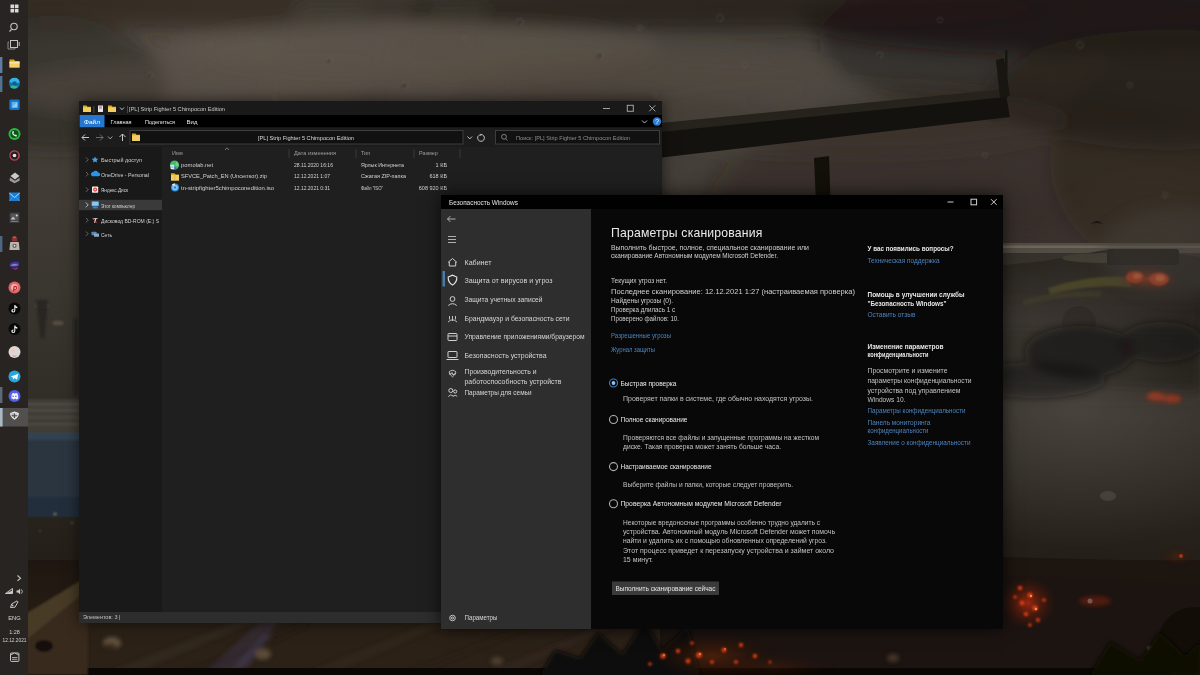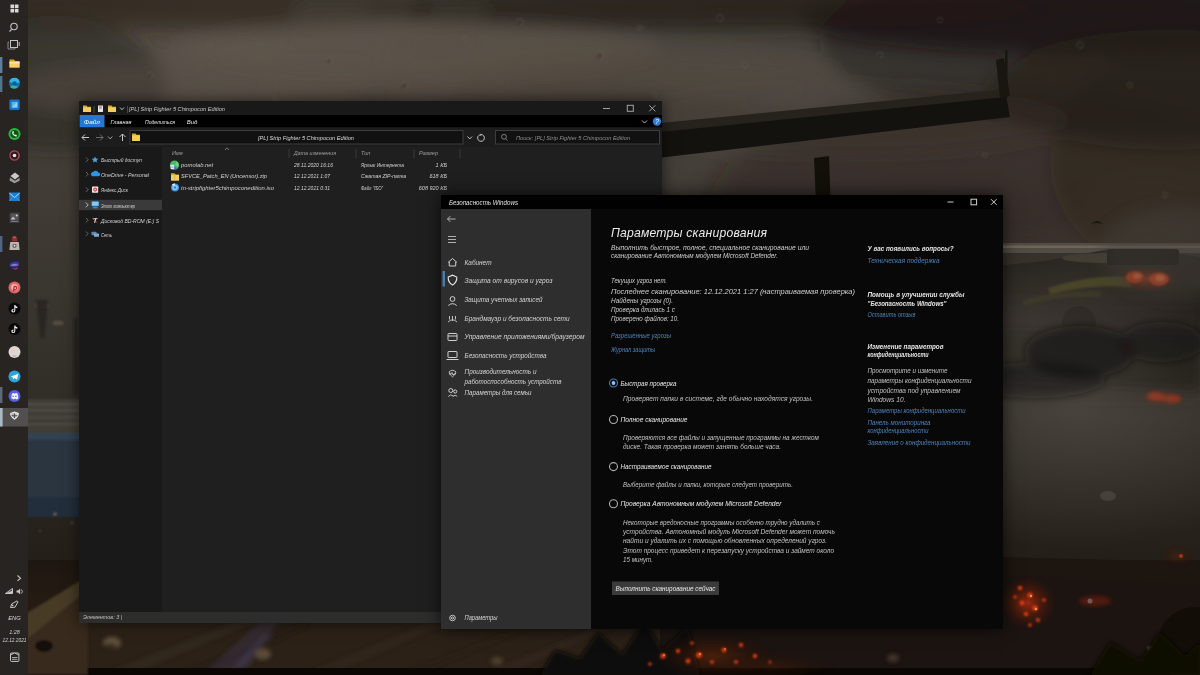--- a/index.html
+++ b/index.html
@@ -1,18 +1,18 @@
 <!DOCTYPE html>
 <html><head>
 <meta charset="utf-8">
 <style>
 * { margin:0; padding:0; box-sizing:border-box; }
 html,body { width:1200px; height:675px; overflow:hidden; background:#000; }
 body { font-family:"Liberation Sans", sans-serif; position:relative; }
-.abs { position:absolute;font-style:italic; }
+.abs { position:absolute; }
 #wall { left:0; top:0; width:1200px; height:675px; }
 #taskbar { left:0; top:0; width:28px; height:675px; background:#272422; z-index:50; opacity:0.999; filter:brightness(1.0001); }
 #explorer { left:79px; top:101px; width:583px; height:522px; z-index:10; box-shadow:0 0 14px rgba(0,0,0,.6); opacity:0.999; filter:brightness(1.0001); }
 #security { left:441px; top:195px; width:562px; height:434px; z-index:20; box-shadow:0 0 16px rgba(0,0,0,.7); opacity:0.999; filter:brightness(1.0001); }
 </style>
 </head>
 <body>
 <div id="wall" class="abs">
 <svg width="1200" height="675" viewBox="0 0 1200 675">
 <defs>

